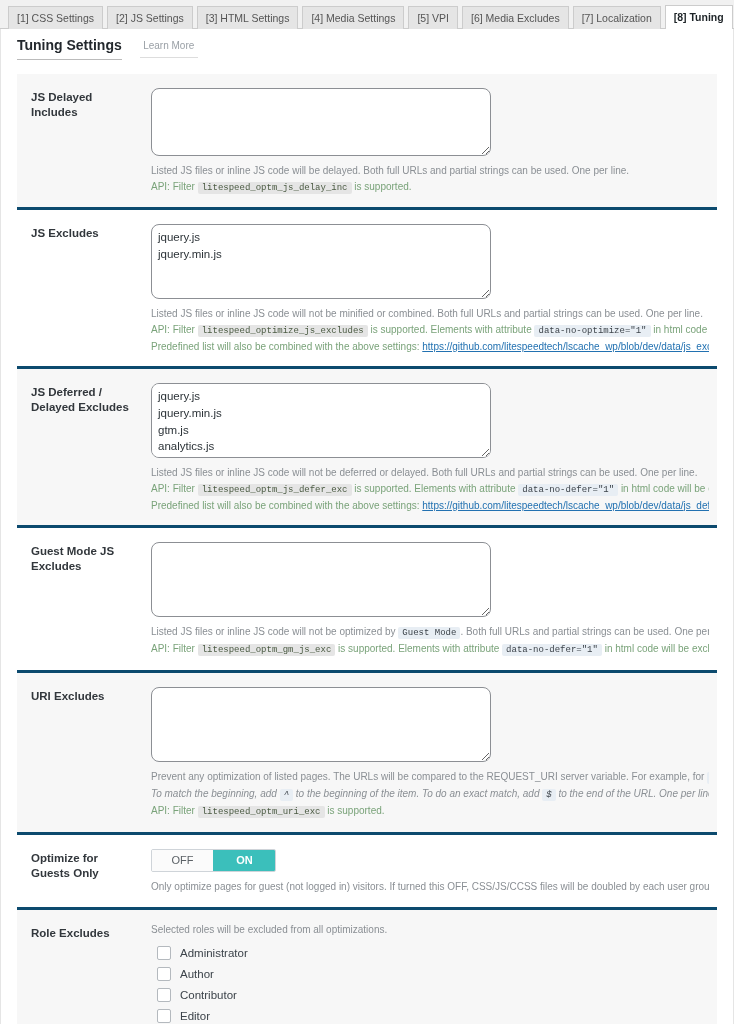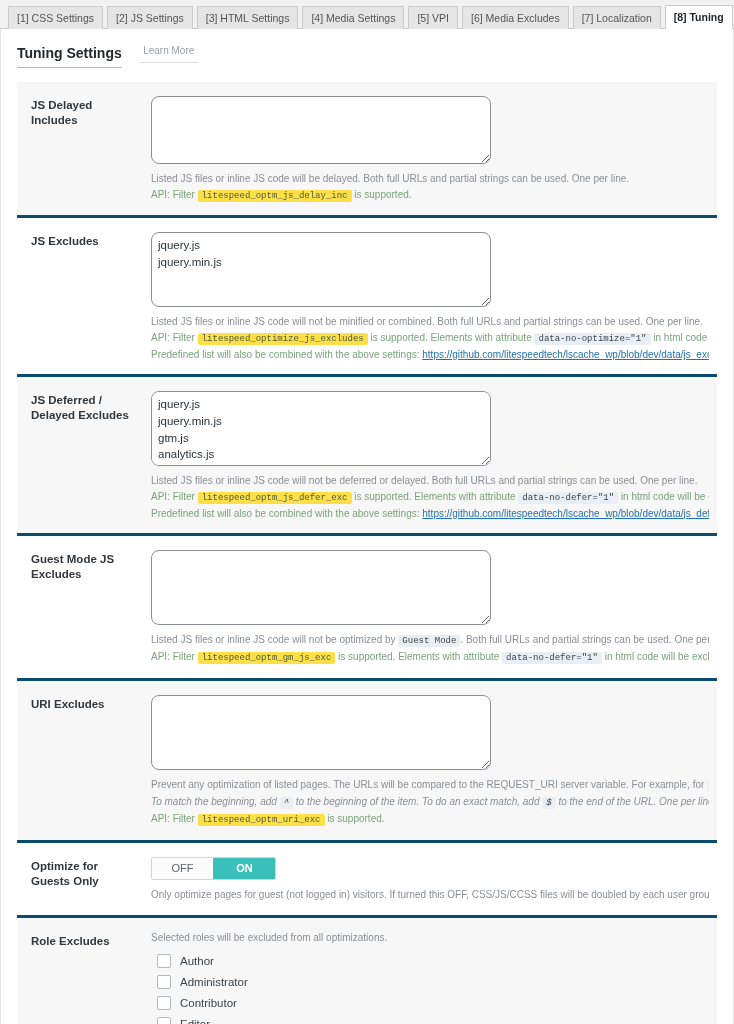--- a/index.html
+++ b/index.html
@@ -51,23 +51,23 @@
   
   .page {
     background: #ffffff;
     border: 1px solid #e5e5e5;
     border-top: none;
     margin: 0;
     min-height: 960px;
   }
 
   .settings-header {
-    padding: 16px 16px 0 16px;
+    padding: 8px 16px 0 16px;
     display: flex;
-    align-items: flex-start;
+    align-items: center;
   }
   .settings-title {
     font-size: 14px;
     font-weight: bold;
     color: #23282d;
     padding-bottom: 6px;
     border-bottom: 1px solid #bbb;
     display: inline-block;
   }
   .learn-more {
@@ -146,21 +146,21 @@
   code.chip {
     font-family: "Liberation Mono", monospace;
     font-size: 9px;
     background: #e8eef4;
     color: #3c434a;
     padding: 1px 4px;
     border-radius: 2px;
     white-space: nowrap;
   }
   code.chip-green {
-    background: #fde047;
+    background: #e5e5e5;
     color: #4a5a42;
   }
   a.ext-link {
     color: #2271b1;
     text-decoration: underline;
     font-size: 10px;
     word-break: break-all;
   }
 
   
@@ -363,25 +363,25 @@
       </div>
     </div>
 
     <div class="row alt" style="padding-bottom:18px;">
       <div class="row-label">Role Excludes</div>
       <div class="row-field">
         <div class="role-desc">Selected roles will be excluded from all optimizations.</div>
         <div class="role-list">
           <div class="role-item">
             <span class="cb"></span>
+            <span class="role-label">Administrator</span>
+          </div>
+          <div class="role-item">
+            <span class="cb"></span>
             <span class="role-label">Author</span>
-          </div>
-          <div class="role-item">
-            <span class="cb"></span>
-            <span class="role-label">Administrator</span>
           </div>
           <div class="role-item">
             <span class="cb"></span>
             <span class="role-label">Contributor</span>
           </div>
           <div class="role-item">
             <span class="cb"></span>
             <span class="role-label">Editor</span>
           </div>
           <div class="role-item">

